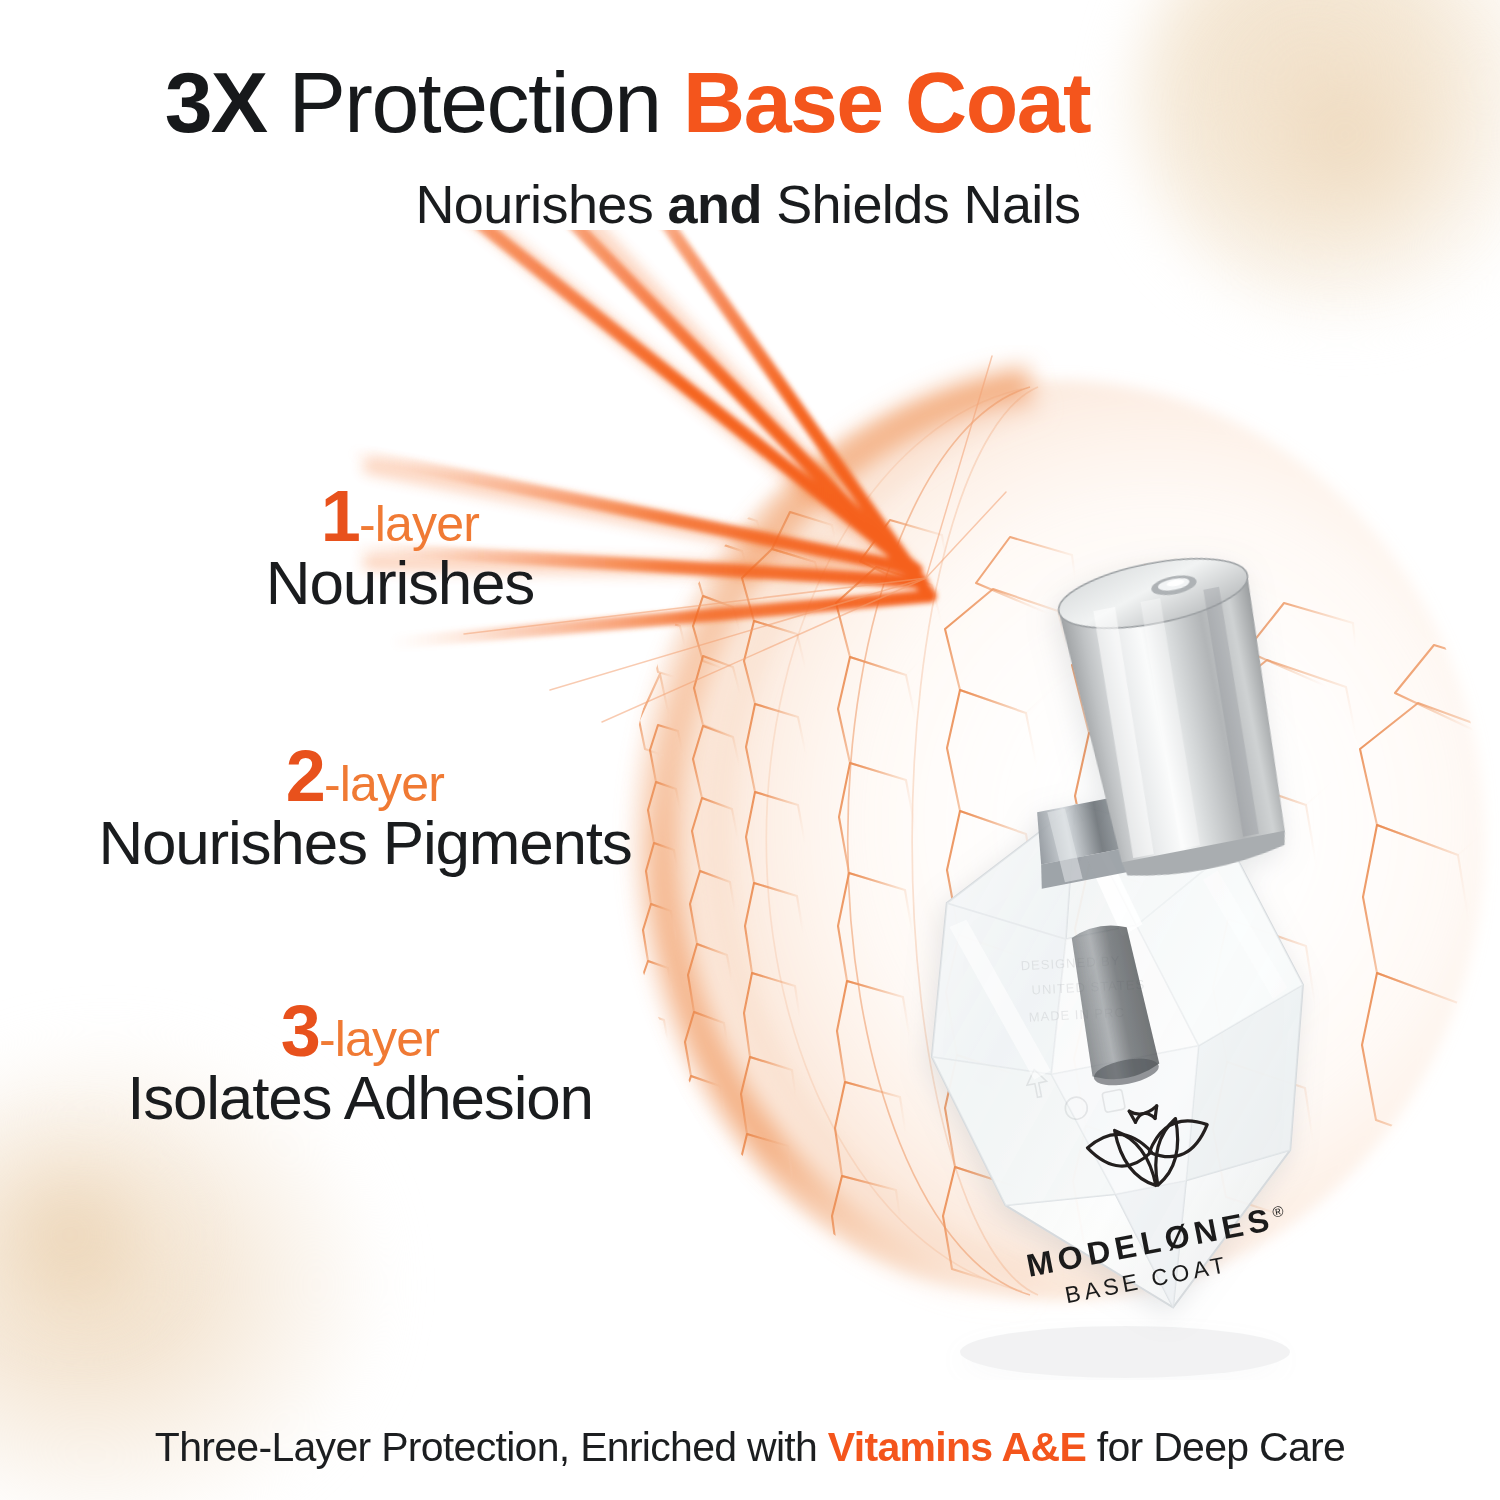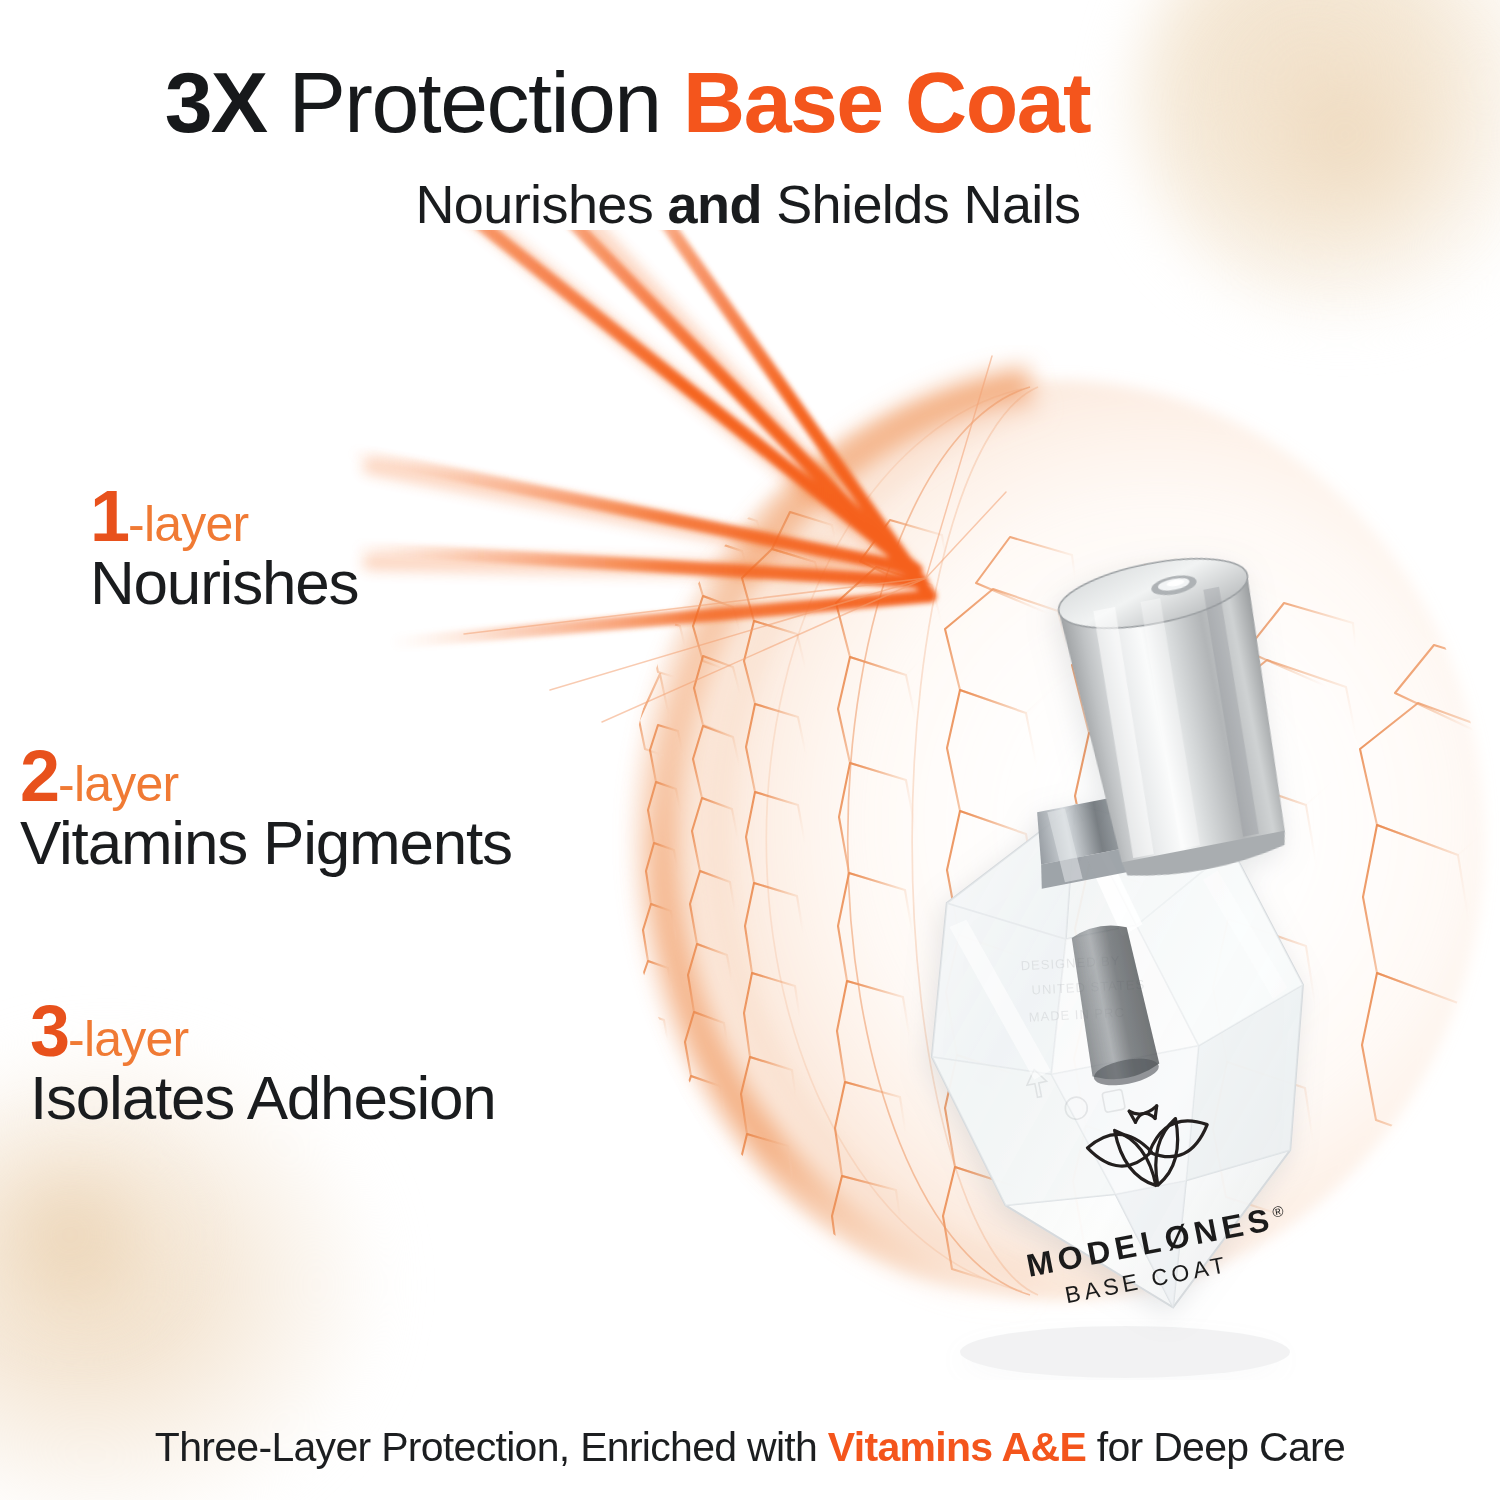--- a/index.html
+++ b/index.html
@@ -58,37 +58,37 @@
   #headline .hl-accent{font-weight:800;color:#F4551C;letter-spacing:-1.5px;}
 
   #subhead{
     position:absolute;left:0;top:175px;width:1496px;text-align:center;
     font-size:54px;line-height:1.1;letter-spacing:-0.6px;color:#1a1c1e;
     font-weight:300;white-space:nowrap;
   }
   #subhead .sh-strong{font-weight:800;}
 
   
-  .feature{position:absolute;text-align:left;white-space:nowrap;}
+  .feature{position:absolute;text-align:center;white-space:nowrap;}
   .feat-kicker{font-size:0;line-height:1;margin-bottom:2px;}
   .feat-num{
     font-size:72px;font-weight:800;color:#E8511C;
     letter-spacing:-2px;vertical-align:baseline;
   }
   .feat-suffix{
     font-size:50px;font-weight:400;color:#F07A34;
     letter-spacing:-0.8px;vertical-align:baseline;
   }
   .feat-label{
     font-size:62px;font-weight:300;color:#1a1c1e;
     letter-spacing:-1.2px;line-height:1.05;margin-top:-4px;
   }
   #feature-1{left:90px;top:480px;width:620px;}
   #feature-2{left:20px;top:740px;width:690px;}
-  #feature-3{left:0px;top:995px;width:720px;padding-left:30px;}
+  #feature-3{left:0px;top:995px;width:720px;}
 
   
   #caption{
     position:absolute;left:0;top:1424px;width:1500px;text-align:center;
     font-size:41px;font-weight:300;color:#1c1e20;letter-spacing:-0.7px;
     white-space:nowrap;
   }
   #caption .cap-accent{color:#F4551C;font-weight:800;}
 
   
@@ -463,21 +463,21 @@
     <div class="feat-kicker">
       <span class="feat-num">1</span><span class="feat-suffix">-layer</span>
     </div>
     <div class="feat-label">Nourishes</div>
   </div>
 
   <div class="feature" id="feature-2">
     <div class="feat-kicker">
       <span class="feat-num">2</span><span class="feat-suffix">-layer</span>
     </div>
-    <div class="feat-label">Vitamins Pigments</div>
+    <div class="feat-label">Nourishes Pigments</div>
   </div>
 
   <div class="feature" id="feature-3">
     <div class="feat-kicker">
       <span class="feat-num">3</span><span class="feat-suffix">-layer</span>
     </div>
     <div class="feat-label">Isolates Adhesion</div>
   </div>
 
   <div id="caption">

